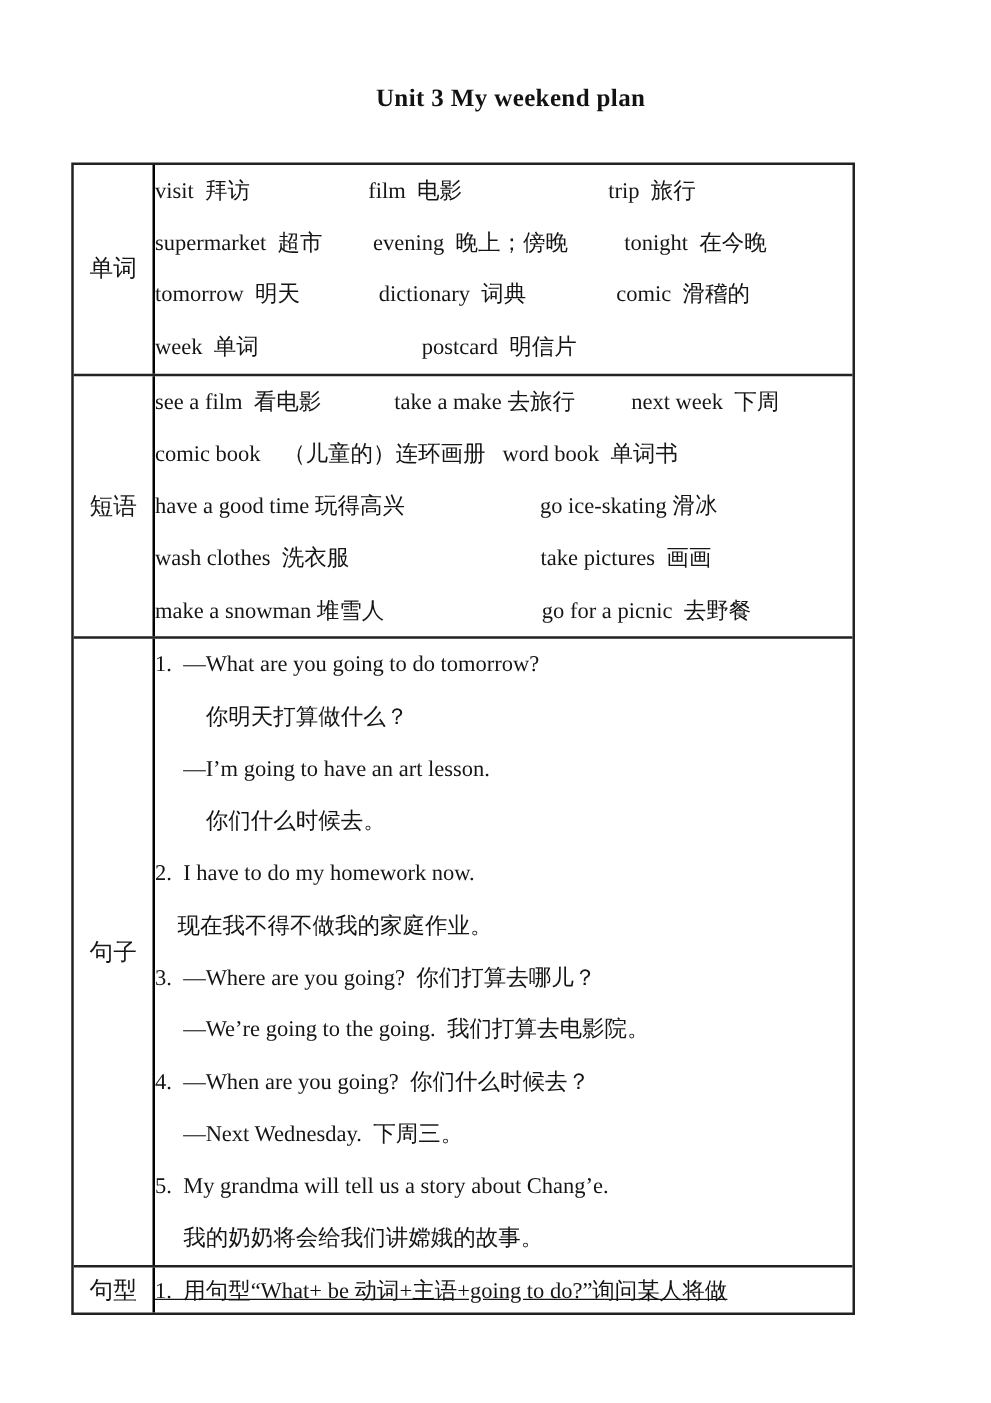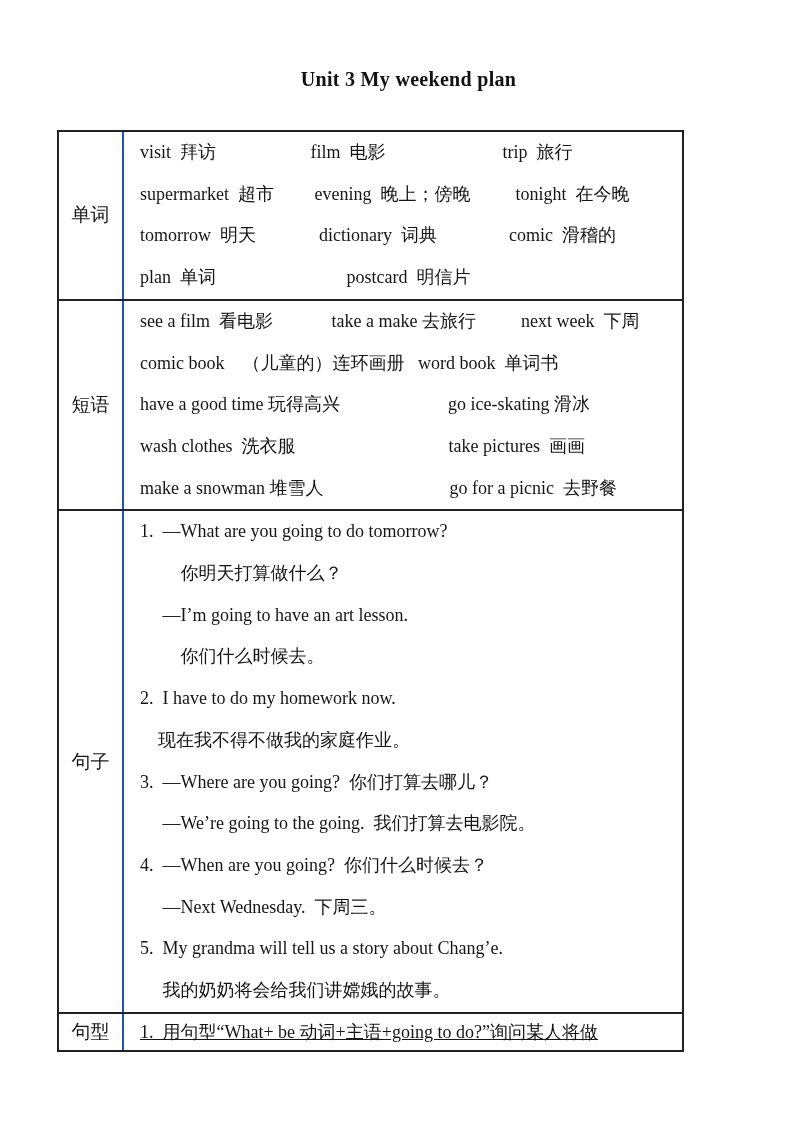--- a/index.html
+++ b/index.html
@@ -37,29 +37,29 @@
     background: #ffffff;
   }
   .t-row {
     display: grid;
     grid-template-columns: 65px 1fr;
   }
   .t-row + .t-row {
     border-top: 2px solid #222222;
   }
   .t-label {
-    border-right: 2px solid #1d4ed8;
+    border-right: 2px solid #000000;
     display: flex;
     align-items: center;
     justify-content: center;
     font-size: 19px;
     color: #161616;
   }
   .t-content {
-    padding: 0 2px 0 16px;
+    padding: 0 2px 0 0;
     box-sizing: border-box;
     overflow: hidden;
   }
   .t-line {
     white-space: pre-wrap;
     font-size: 18px;
     line-height: 41.7px;
     color: #151515;
   }
   .t-row.last .t-line {
@@ -73,21 +73,21 @@
 <div>
   <h1 class="page-title">Unit 3 My weekend plan</h1>
 
   <div class="vocab-table" id="table-root">
       <div class="t-row">
         <div class="t-label">单词</div>
         <div class="t-content">
           <div class="t-line">visit  拜访                     film  电影                          trip  旅行</div>
           <div class="t-line">supermarket  超市         evening  晚上；傍晚          tonight  在今晚</div>
           <div class="t-line">tomorrow  明天              dictionary  词典                comic  滑稽的</div>
-          <div class="t-line">plan  单词                             postcard  明信片</div>
+          <div class="t-line">week  单词                             postcard  明信片</div>
         </div>
       </div>
       <div class="t-row">
         <div class="t-label">短语</div>
         <div class="t-content">
           <div class="t-line">see a film  看电影             take a make 去旅行          next week  下周</div>
           <div class="t-line">comic book    （儿童的）连环画册   word book  单词书</div>
           <div class="t-line">have a good time 玩得高兴                        go ice-skating 滑冰</div>
           <div class="t-line">wash clothes  洗衣服                                  take pictures  画画</div>
           <div class="t-line">make a snowman 堆雪人                            go for a picnic  去野餐</div>

